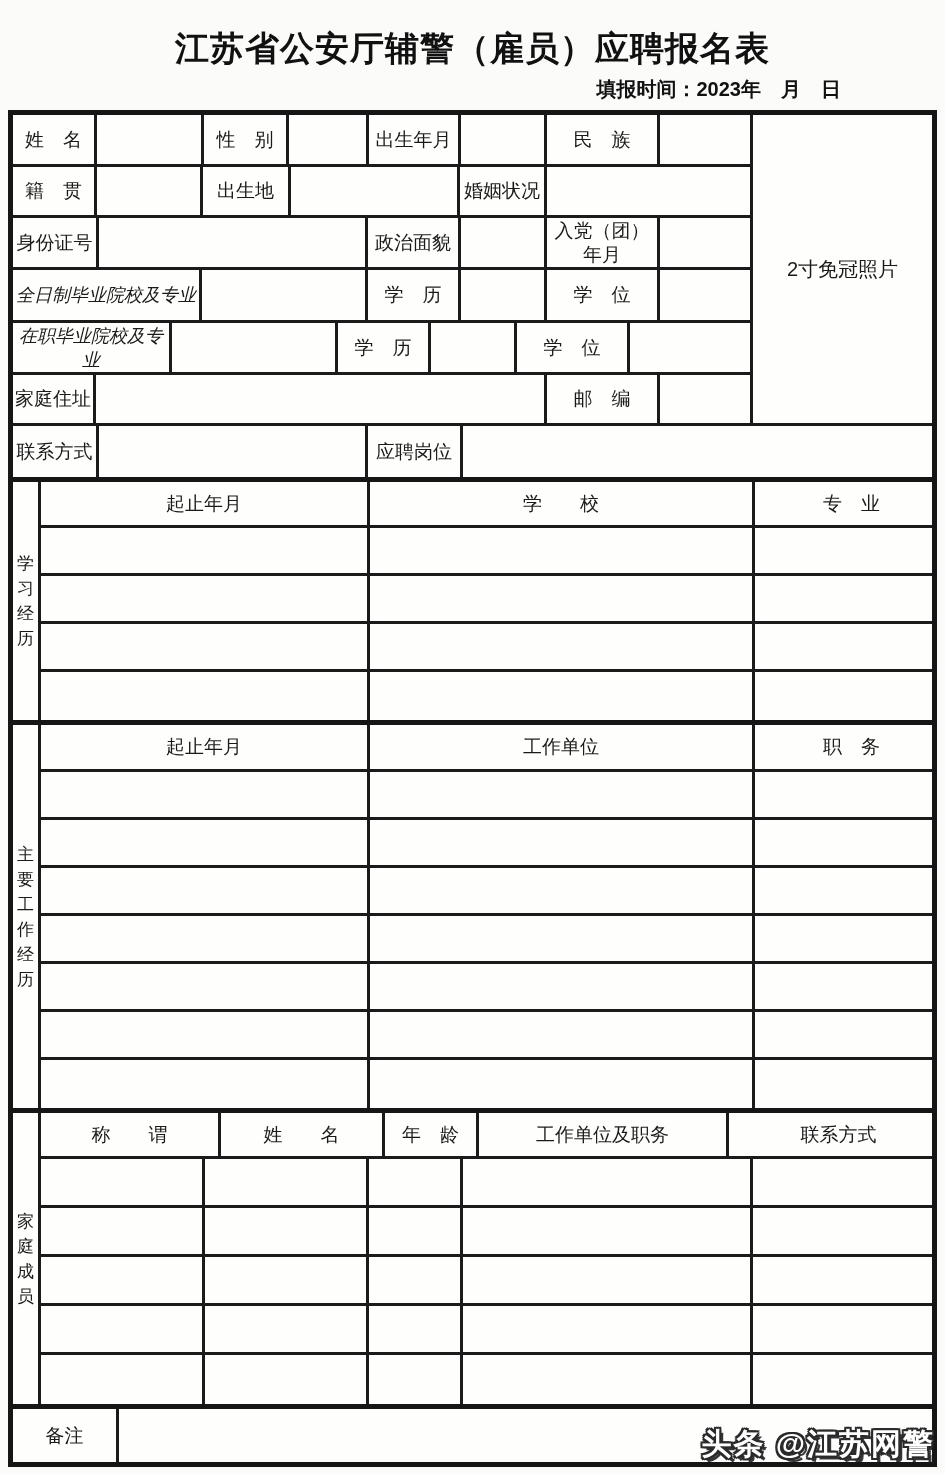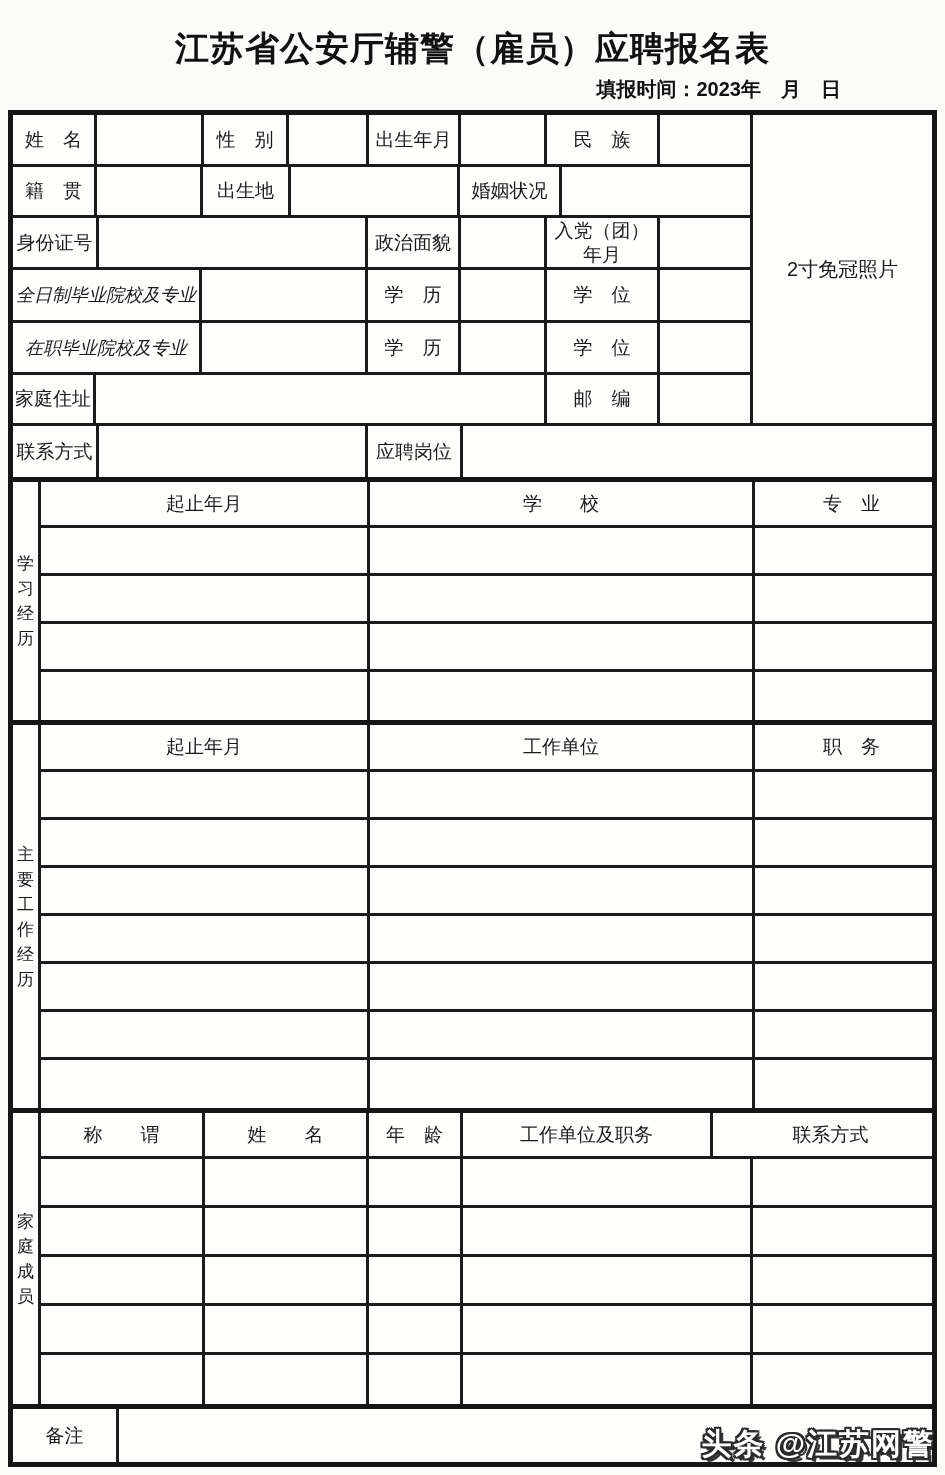--- a/index.html
+++ b/index.html
@@ -87,42 +87,42 @@
           <div class="c" style="width:92px">出生年月</div>
           <div class="c" style="width:86px"></div>
           <div class="c" style="width:113px">民　族</div>
           <div class="c flex1"></div>
         </div>
         <div class="row" style="height:51px">
           <div class="c" style="width:84px">籍　贯</div>
           <div class="c" style="width:106px"></div>
           <div class="c" style="width:88px">出生地</div>
           <div class="c" style="width:169px"></div>
-          <div class="c" style="width:102px">婚姻状况</div>
+          <div class="c" style="width:87px">婚姻状况</div>
           <div class="c flex1"></div>
         </div>
         <div class="row" style="height:52px">
           <div class="c" style="width:86px">身份证号</div>
           <div class="c" style="width:269px"></div>
           <div class="c" style="width:93px">政治面貌</div>
           <div class="c" style="width:86px"></div>
           <div class="c" style="width:113px">入党（团）
 年月</div>
           <div class="c flex1"></div>
         </div>
         <div class="row" style="height:53px">
           <div class="c small" style="width:189px">全日制毕业院校及专业</div>
           <div class="c" style="width:166px"></div>
           <div class="c" style="width:93px">学　历</div>
           <div class="c" style="width:86px"></div>
           <div class="c" style="width:113px">学　位</div>
           <div class="c flex1"></div>
         </div>
         <div class="row" style="height:52px">
-          <div class="c small" style="width:189px">在职毕业院校及专业</div>
+          <div class="c small" style="width:159px">在职毕业院校及专业</div>
           <div class="c" style="width:166px"></div>
           <div class="c" style="width:93px">学　历</div>
           <div class="c" style="width:86px"></div>
           <div class="c" style="width:113px">学　位</div>
           <div class="c flex1"></div>
         </div>
         <div class="row" style="height:51px">
           <div class="c" style="width:83px">家庭住址</div>
           <div class="c" style="width:451px"></div>
           <div class="c" style="width:113px">邮　编</div>
@@ -225,21 +225,21 @@
       </div>
     </div>
 
     <div class="sect">
       <div class="vlabel">家
 庭
 成
 员</div>
       <div class="sbody">
         <div class="row" style="height:46px">
-          <div class="c hdr" style="width:164px">称　　谓</div>
+          <div class="c hdr" style="width:180px">称　　谓</div>
           <div class="c hdr" style="width:164px">姓　　名</div>
           <div class="c hdr" style="width:94px">年　龄</div>
           <div class="c hdr" style="width:250px">工作单位及职务</div>
           <div class="c hdr noR flex1">联系方式</div>
         </div>
         <div class="row" style="height:49px">
           <div class="c" style="width:164px"></div>
           <div class="c" style="width:164px"></div>
           <div class="c" style="width:94px"></div>
           <div class="c" style="width:290px"></div>

